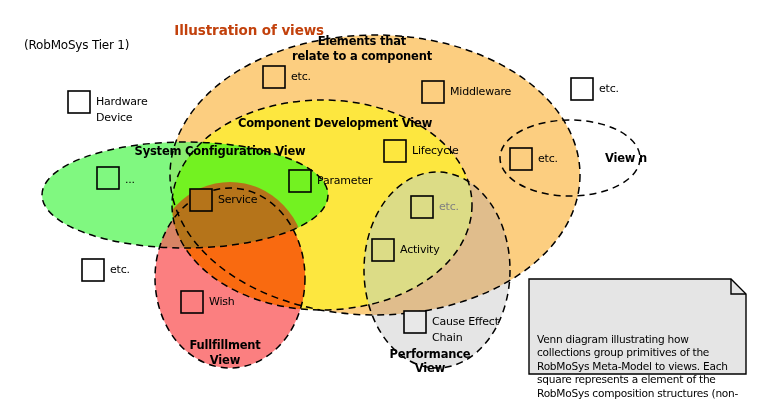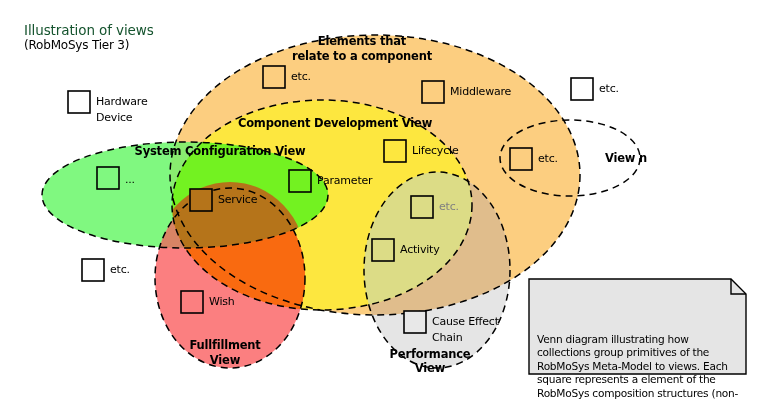--- a/index.html
+++ b/index.html
@@ -28,25 +28,26 @@
     height: 400px;
   }
   .title-block {
     position: absolute;
     left: 24px;
     top: 22px;
     width: 300px;
   }
   .title-main {
     font-family: "DejaVu Sans", sans-serif;
-    font-weight: normal;
+    font-weight: bold;
     font-size: 13.5px;
-    color: #14532d;
+    color: #c2410c;
     line-height: 16px;
     letter-spacing: -0.1px;
+    text-align: right;
   }
   .title-sub {
     font-family: "DejaVu Sans", sans-serif;
     font-size: 12px;
     color: #000000;
     line-height: 15px;
     letter-spacing: -0.2px;
   }
   .note-box {
     position: absolute;
@@ -301,20 +302,20 @@
     </g>
 
     <g>
       <path d="M529,279 L731,279 L746,294 L746,374 L529,374 Z" fill="#E5E5E5" stroke="#000000" stroke-width="1.4"></path>
       <path d="M731,279 L731,294 L746,294" fill="none" stroke="#000000" stroke-width="1.4"></path>
     </g>
   </svg>
 
   <div class="title-block">
     <div class="title-main">Illustration of views</div>
-    <div class="title-sub">(RobMoSys Tier 3)</div>
+    <div class="title-sub">(RobMoSys Tier 1)</div>
   </div>
 
   <div class="note-box">
     <div class="note-text">Venn diagram illustrating how collections group primitives of the RobMoSys Meta-Model to views. Each square represents a element of the RobMoSys composition structures (non-complete list).</div>
   </div>
 
 </div>
 
 </body></html>

